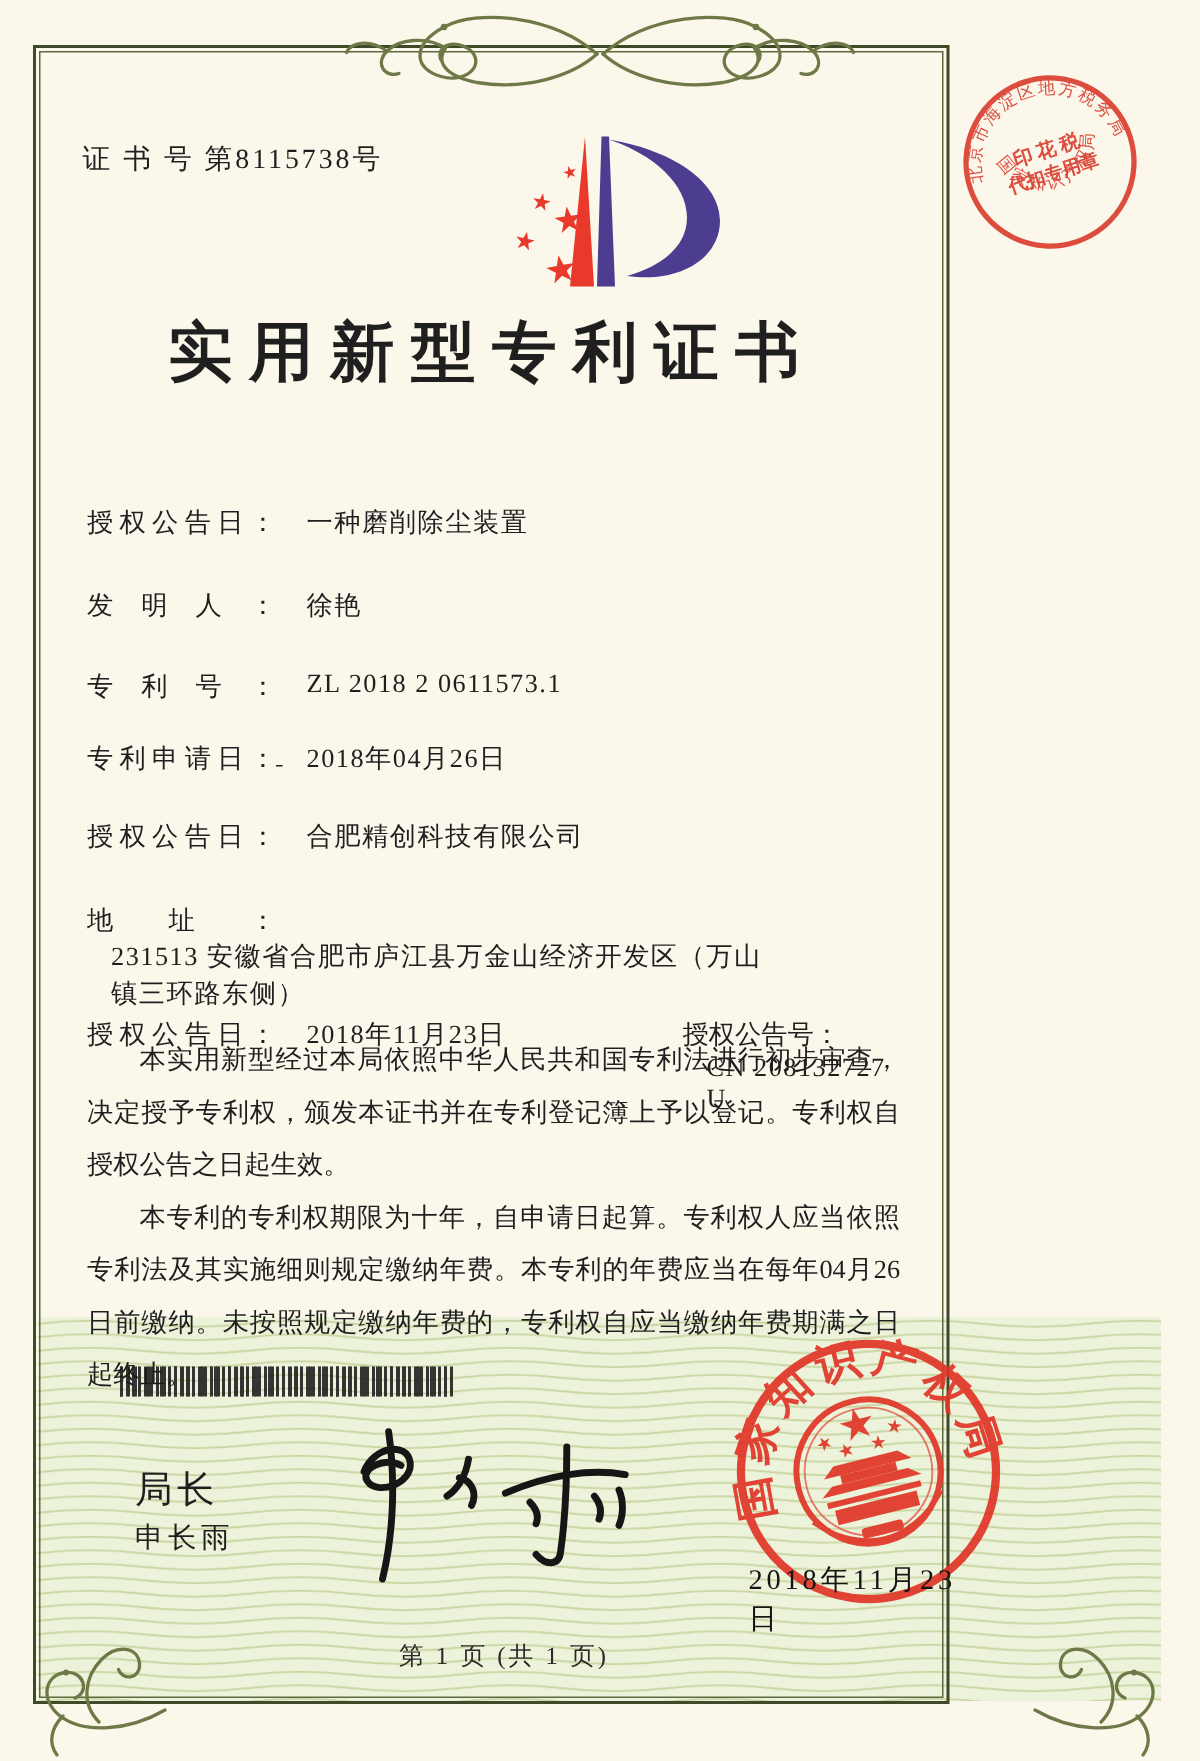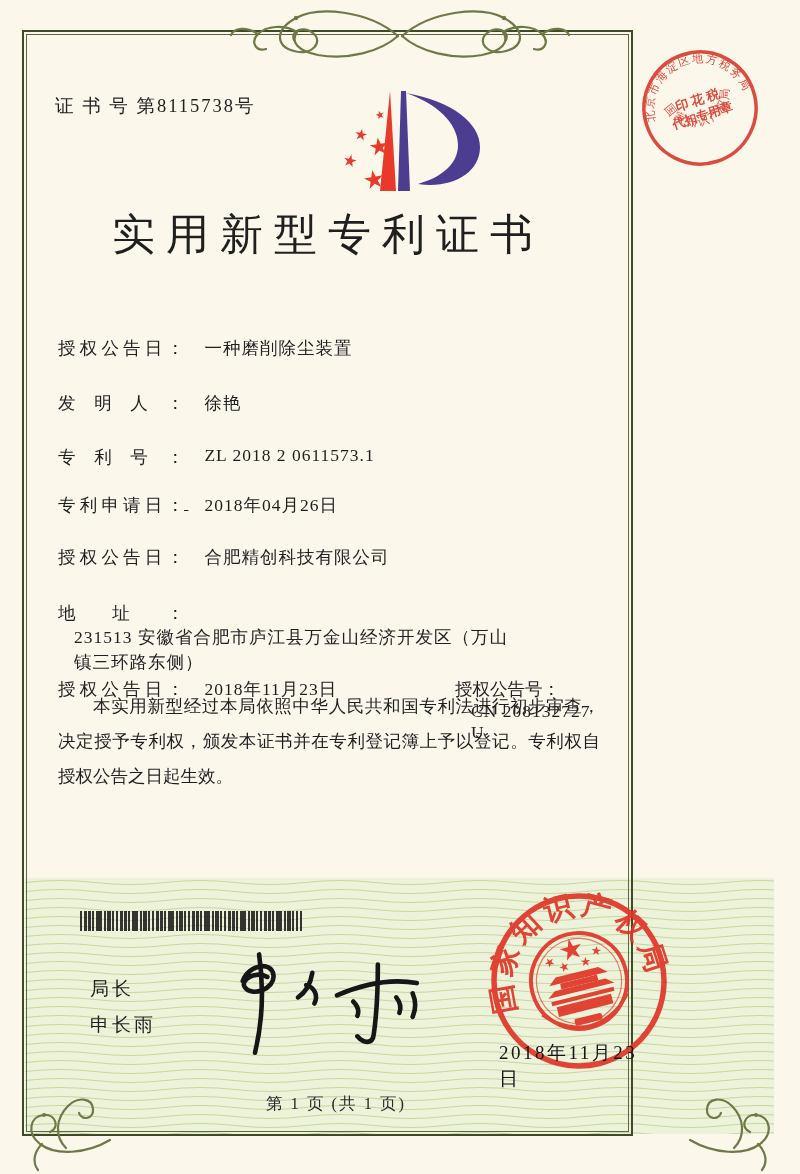--- a/index.html
+++ b/index.html
@@ -11,41 +11,41 @@
   #frame{position:absolute;left:22px;top:30px;right:23px;bottom:38px;
     border:2px solid #3f4a28;z-index:2;pointer-events:none;}
   #frame::after{content:"";position:absolute;inset:2px;border:1px solid #5d6840;}
   .orn{position:absolute;z-index:3;}
   
   #certno{position:absolute;left:55px;top:93px;font-size:18.5px;letter-spacing:2px;z-index:4;}
   
   #logo{position:absolute;left:328px;top:82px;width:185px;height:126px;z-index:4;}
   
   #title{position:absolute;left:0;right:0;top:206px;text-align:center;font-size:43px;
-    font-weight:400;letter-spacing:11px;z-index:4;}
+    font-weight:700;letter-spacing:11px;z-index:4;}
   
   #fields{position:absolute;left:58px;top:0;right:55px;z-index:4;font-size:17.5px;}
   .frow{position:absolute;left:0;right:0;}
   .flabel{display:inline-block;width:126px;text-align:justify;text-align-last:justify;
     vertical-align:top;}
   .fvalue{display:inline-block;margin-left:16px;letter-spacing:1px;vertical-align:top;}
   .fvalue.addr{width:445px;line-height:25px;}
   .grant{position:absolute;left:397px;top:0;}
   
   #body-text{position:absolute;left:58px;right:56px;top:689px;z-index:4;
     font-size:17.5px;line-height:35px;text-align:justify;}
   #body-text p{margin:0;text-indent:2em;}
   
   #barcode{position:absolute;left:80px;top:911px;width:222px;height:20px;z-index:4;opacity:.88;
     background:
       repeating-linear-gradient(90deg,#1b1b1b 0 2px,rgba(0,0,0,0) 2px 4px),
       repeating-linear-gradient(90deg,#1b1b1b 0 1px,rgba(0,0,0,0) 1px 6px),
       repeating-linear-gradient(90deg,#1b1b1b 0 2px,rgba(0,0,0,0) 2px 9px);}
   
-  #role{position:absolute;left:90px;top:976px;font-size:19px;letter-spacing:3px;z-index:4;}
+  #role{position:absolute;left:90px;top:976px;font-size:25px;letter-spacing:3px;z-index:4;}
   #oname{position:absolute;left:90px;top:1012px;font-size:19px;letter-spacing:3px;z-index:4;}
   #sig{position:absolute;left:212px;top:942px;width:215px;height:118px;z-index:5;}
   
   #seal-bottom{position:absolute;left:488px;top:890px;width:182px;height:182px;z-index:4;}
   #seal-date{position:absolute;left:499px;top:1040px;font-size:19px;letter-spacing:2.5px;
     z-index:5;color:#151515;}
   #seal-top{position:absolute;left:637px;top:45px;width:126px;height:126px;z-index:5;}
   
   #footer{position:absolute;left:0;right:0;top:1093px;text-align:center;font-size:16.5px;
     letter-spacing:2px;z-index:4;color:#2a2a2a;padding-left:16px;}
@@ -145,20 +145,21 @@
       <span class="fvalue">2018年11月23日</span>
       <span class="grant">
         <span>授权公告号：</span>
         <span class="fvalue">CN 208132727 U</span>
       </span>
     </div>
   </div>
 
   <div id="body-text">
     <p>本实用新型经过本局依照中华人民共和国专利法进行初步审查，决定授予专利权，颁发本证书并在专利登记簿上予以登记。专利权自授权公告之日起生效。</p>
+    <p>本专利的专利权期限为十年，自申请日起算。专利权人应当依照专利法及其实施细则规定缴纳年费。本专利的年费应当在每年04月26日前缴纳。未按照规定缴纳年费的，专利权自应当缴纳年费期满之日起终止。</p>
   </div>
 
   <div id="barcode"></div>
 
   <div id="role">局长</div>
   <div id="oname">申长雨</div>
 
   <svg id="sig" viewBox="0 0 210 115">
     <g fill="none" stroke="#161616" stroke-width="4.5" stroke-linecap="round">
       <path d="M30,38 C36,22 58,18 60,32 C62,46 38,54 32,44 C27,36 44,28 54,34"></path>

